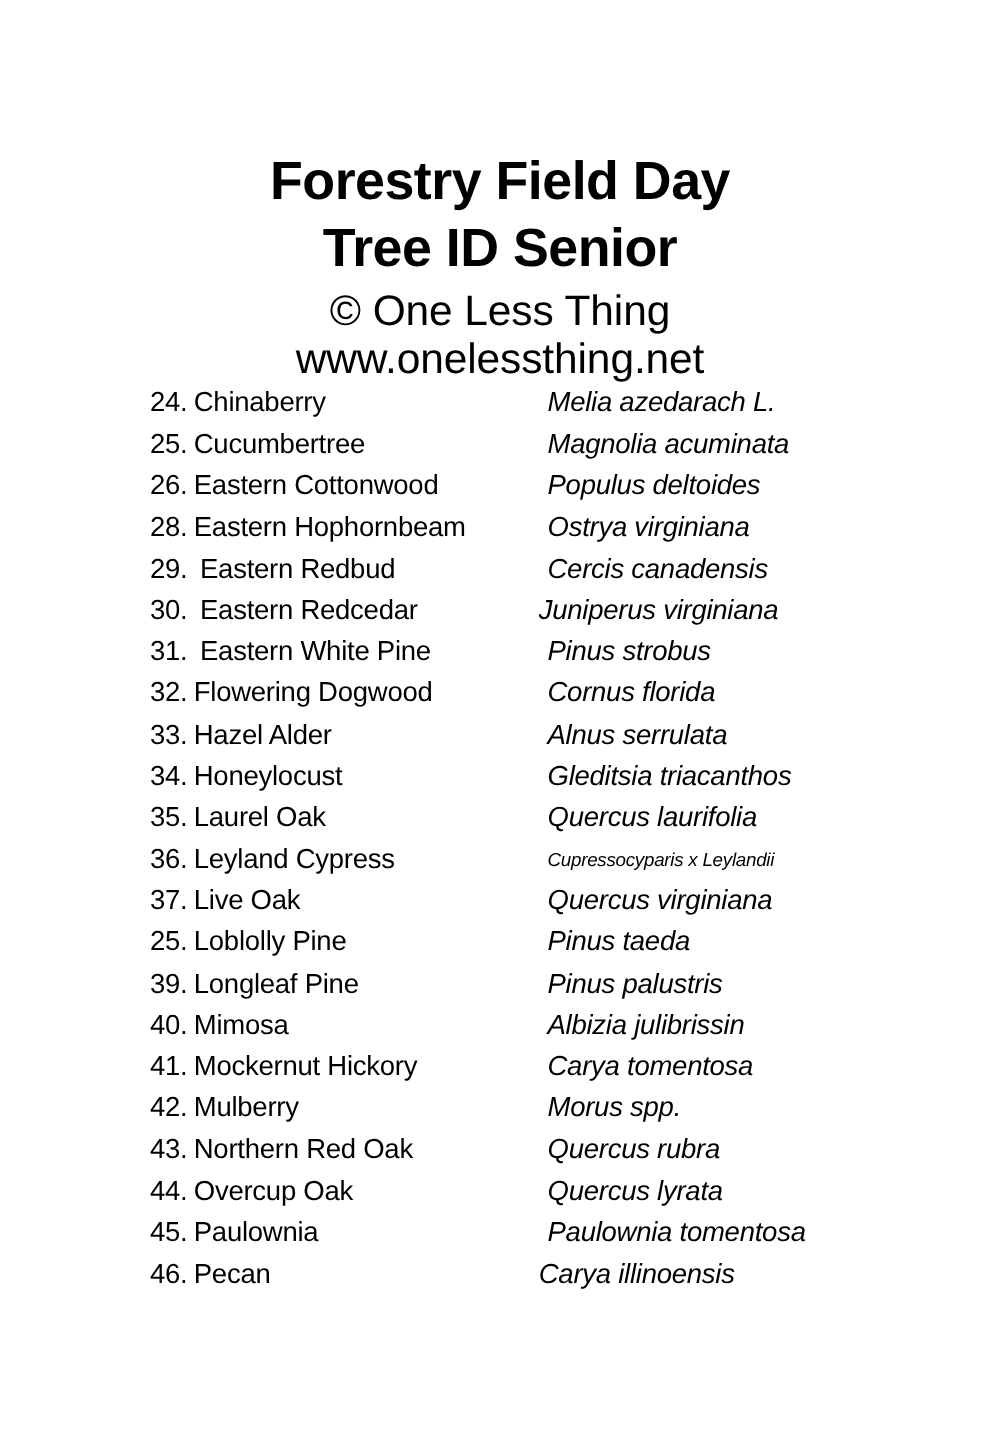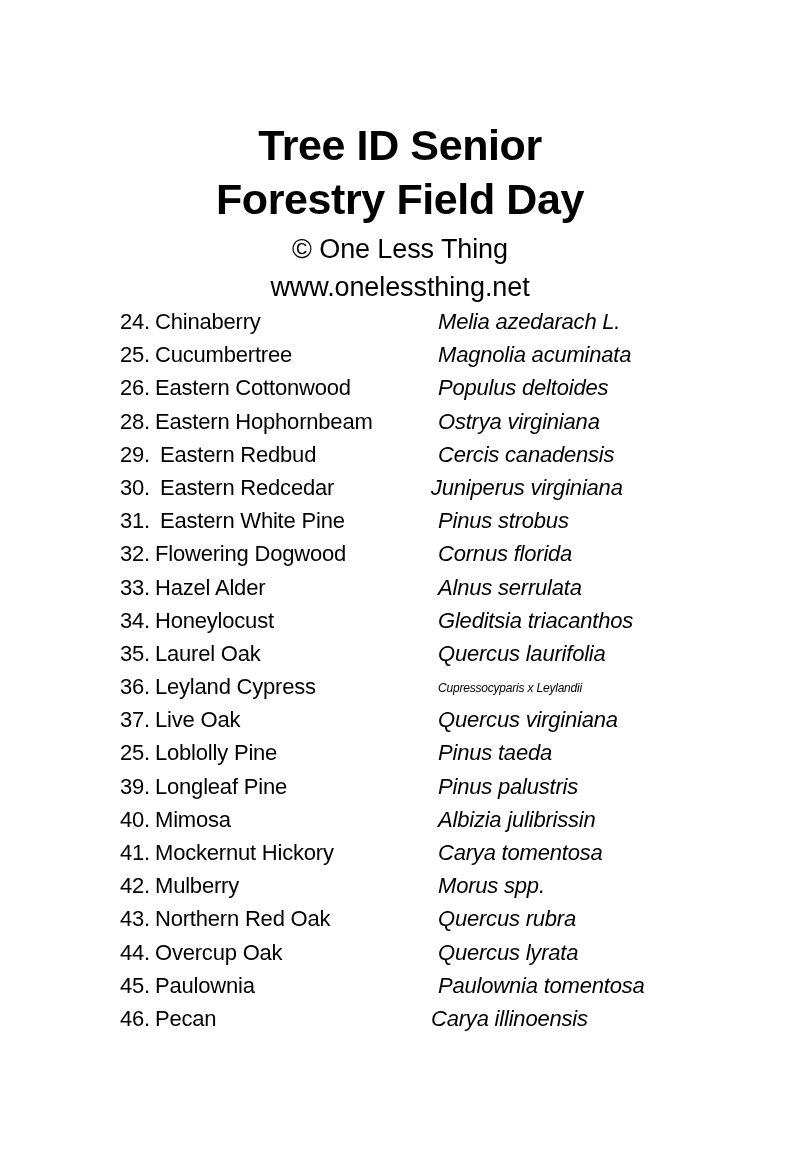--- a/index.html
+++ b/index.html
@@ -31,21 +31,21 @@
     text-align: center;
   }
   .title-line {
     font-size: 43px;
     font-weight: bold;
     line-height: 54px;
     letter-spacing: -0.4px;
     white-space: nowrap;
   }
   .subtitle-line {
-    font-size: 27px;
+    font-size: 34px;
     font-weight: normal;
     line-height: 38px;
     letter-spacing: -0.1px;
     white-space: nowrap;
   }
   .subtitle-line.first { margin-top: 4px; }
 
   
   .list {
     position: absolute;
@@ -78,30 +78,30 @@
     position: absolute;
     left: 438px;
     top: 0;
     font-size: 22px;
     font-style: italic;
     letter-spacing: -0.2px;
   }
   
   .row.spaced .common { left: 160px; }
   .row.indent-sci .sci { left: 431px; }
-  .row.small-sci .sci { font-size: 12px; top: 2px; }
+  .row.small-sci .sci { font-size: 15px; top: 2px; }
 </style>
 </head>
 <body>
 
 <div class="page">
 
   <div class="header">
+    <div class="title-line">Forestry Field Day</div>
     <div class="title-line">Tree ID Senior</div>
-    <div class="title-line">Forestry Field Day</div>
     <div class="subtitle-line first">© One Less Thing</div>
     <div class="subtitle-line">www.onelessthing.net</div>
   </div>
 
   <div class="list">
       <div class="row">
         <span class="num">24.</span>
         <span class="common">Chinaberry</span>
         <span class="sci">Melia azedarach L.</span>
       </div>

